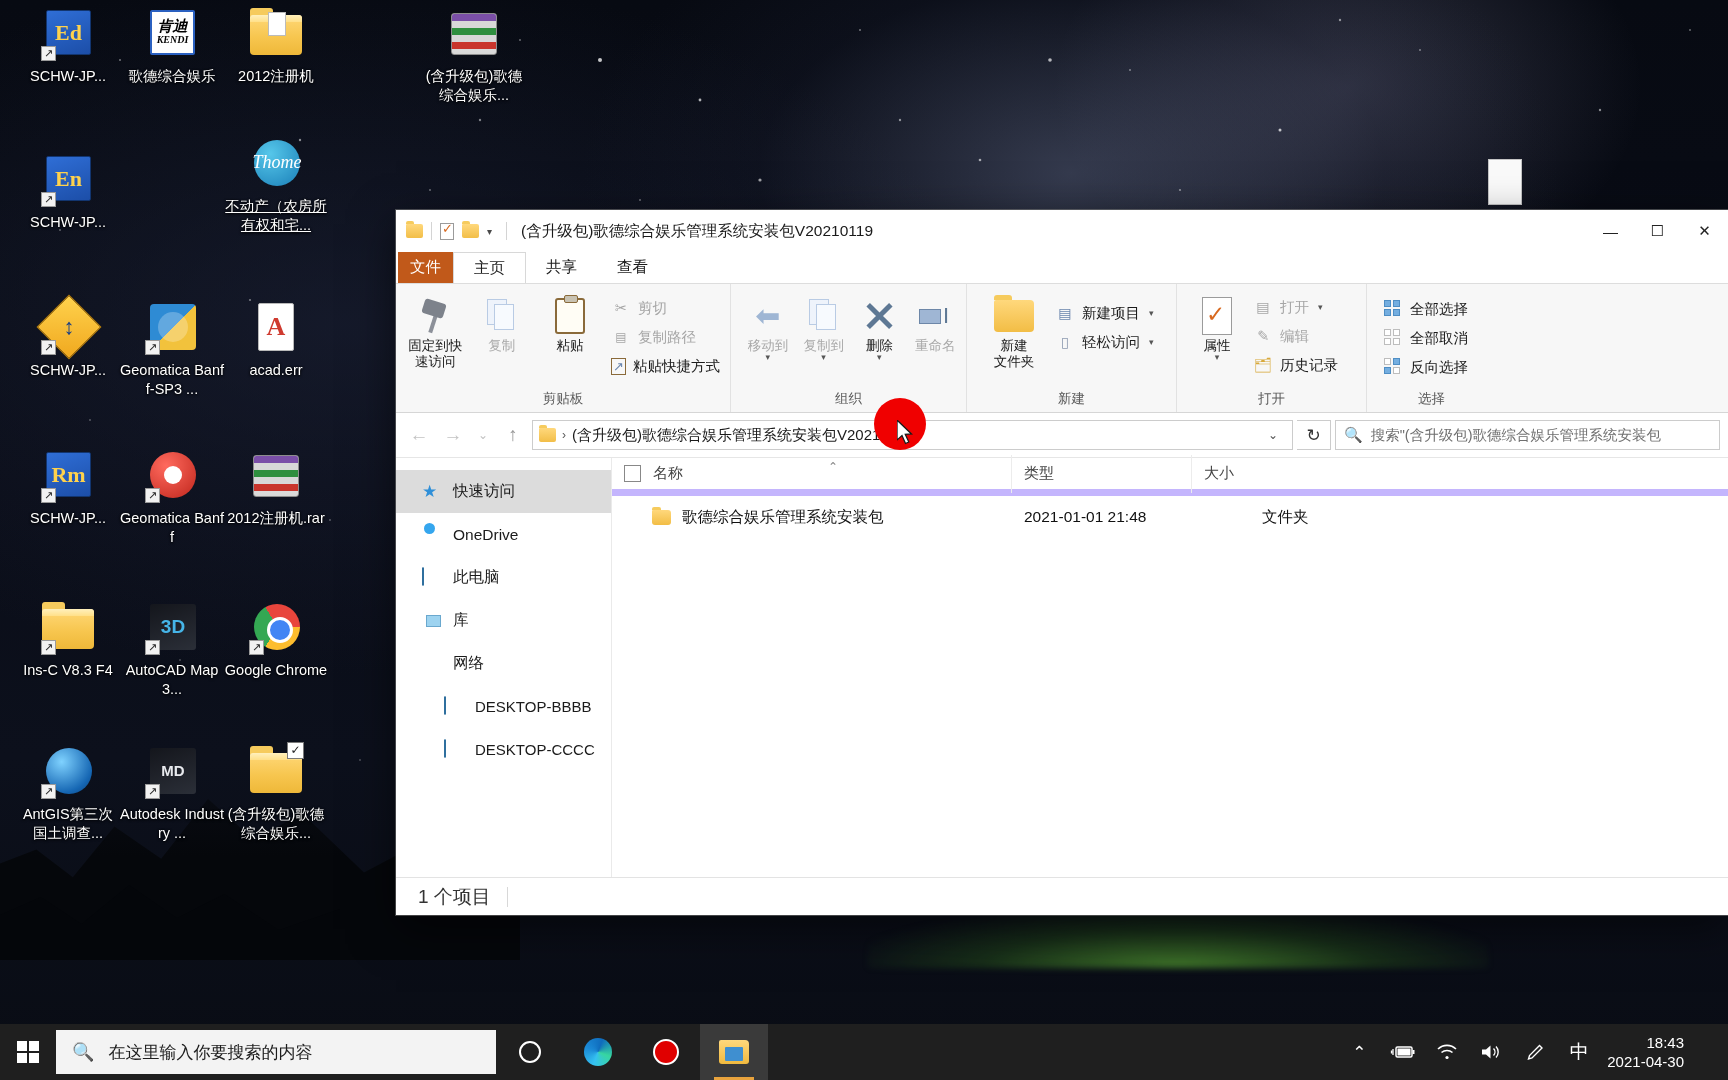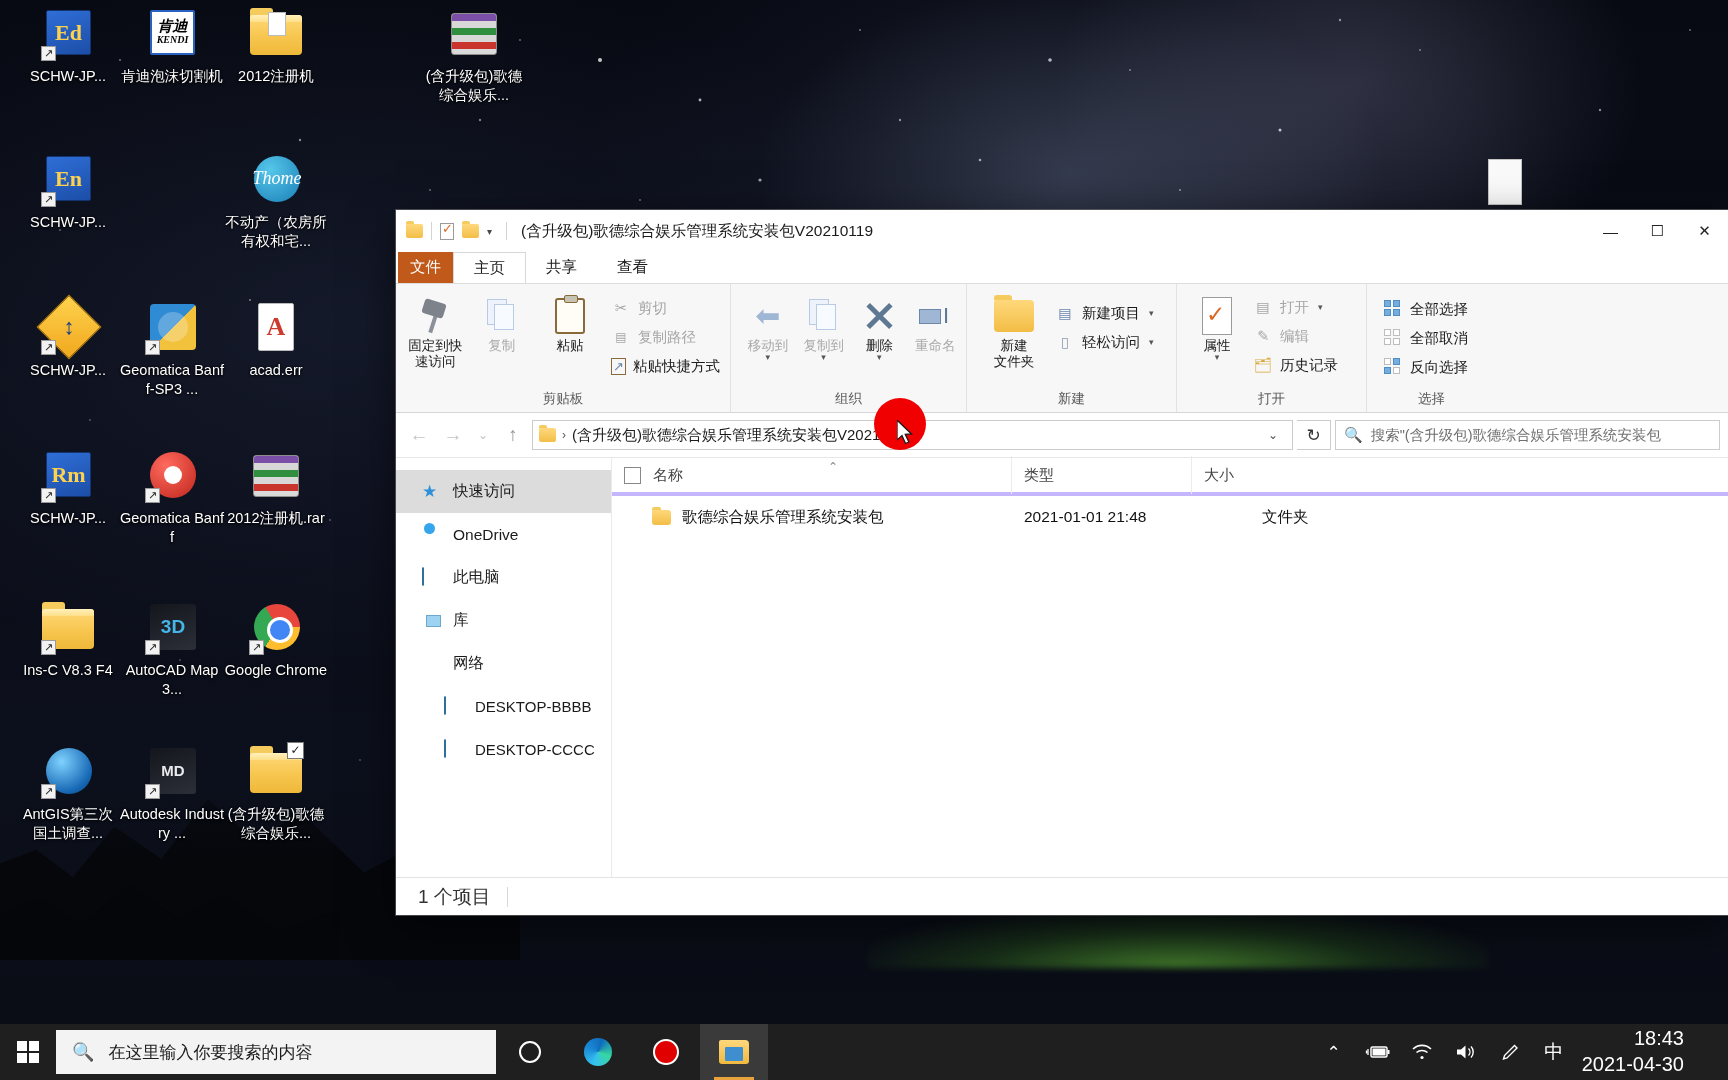--- a/index.html
+++ b/index.html
@@ -276,21 +276,21 @@
   .ni { width: 22px; height: 20px; position: relative; flex:none; }
   .ni-star { color:#2f8fd8; font-size:17px; line-height:20px; }
   .ni-cloud { width:21px;height:13px;background:#1b8fe0;border-radius:8px 8px 6px 6px; position:relative; top:3px;}
   .ni-cloud::before{content:"";position:absolute;left:2px;top:-5px;width:11px;height:11px;border-radius:50%;background:#35a6ee;}
   .ni-pc { width:21px;height:15px;background:linear-gradient(180deg,#8ec7f0,#3b8fd1);border:1px solid #2f6f9e;border-radius:2px;}
   .ni-lib { width:21px;height:15px;background:linear-gradient(180deg,#ffd87c,#f2bd45);border-radius:2px 3px 3px 3px; position:relative;}
   .ni-lib::after{content:"";position:absolute;left:4px;top:4px;width:13px;height:10px;background:#9dd3f0;border:1px solid #6aa8ce;}
   .ni-net { width:20px;height:18px;border-radius:50%;background:radial-gradient(circle at 35% 30%,#9fdcff,#2b7fc0);}
 
   #filepane { flex:1; background:#fff; display:flex; flex-direction:column; min-width:0; }
-  #colhdr { height: 38px; display:flex; align-items:center; border-bottom:4px solid #c4b5fd; color:#444; font-size:15px; position:relative; }
+  #colhdr { height: 38px; display:flex; align-items:center; border-bottom:7px solid #c4b5fd; color:#444; font-size:15px; position:relative; }
   #colhdr .col { height:38px; display:flex;align-items:center; border-right:1px solid #ececec; padding-left: 12px; }
   #colhdr .col.name { width: 400px; gap:12px; }
   #colhdr .col.date { width: 238px; }
   #colhdr .col.type { width: 180px; }
   #colhdr .col.size { width: 120px; border-right:none; }
   .hdr-check { width:17px;height:17px;border:1px solid #888;background:#fff; }
   .sortcaret { position:absolute; left:216px; top:2px; color:#8a8a8a; font-size:12px; }
   .frow { height: 42px; display:flex; align-items:center; font-size:15.5px; color:#111; }
   .frow .c { height:42px; display:flex; align-items:center; padding-left: 12px; }
   .frow .c.name { width: 400px; gap: 11px; padding-left: 40px; }
@@ -319,21 +319,21 @@
   #startbtn { width:56px; height:56px; display:flex;align-items:center;justify-content:center; }
   #searchbar {
     width:440px; height:44px; background:#f3f3f3; display:flex; align-items:center;
     gap:14px; padding-left:16px; color:#1c1c1c; font-size:17px;
   }
   .tbicon { width:68px; height:56px; display:flex; align-items:center; justify-content:center; position:relative; }
   .tbicon.active { background:#3a3a3a; }
   .tbicon.active::after{ content:""; position:absolute; left:14px; bottom:0; width:40px; height:3px; background:#e8a33d; }
   #tray { margin-left:auto; display:flex; align-items:center; gap:0; padding-right: 8px; color:#fff; }
   .trayi { width:44px; height:56px; display:flex;align-items:center;justify-content:center; font-size:17px; color:#fff; }
-  #clock { text-align:right; line-height:1.28; font-size:20px; color:#fff; padding:0 10px 0 6px; }
+  #clock { text-align:right; line-height:1.28; font-size:15px; color:#fff; padding:0 10px 0 6px; }
   #notifbtn { width: 26px; height:56px; }
 </style>
 </head>
 <body>
 
 <div id="desktop">
   <svg id="stars" viewBox="0 0 1728 1080" preserveAspectRatio="none">
     <g fill="#ffffff">
       <circle cx="120" cy="60" r="1" opacity=".5"></circle>
         <circle cx="300" cy="140" r="1.2" opacity=".6"></circle>
@@ -393,21 +393,21 @@
     </div>
     <span class="lbl">SCHW-JP...</span>
   </div>
   <div class="dicon" style="left:120px; top:6px;">
     <div class="glyph">
       <div class="ic-tile" style="background:#ffffff;border:2px solid #2a60c0;color:#000000;font-size:15px;flex-direction:column;line-height:1.05;font-style:italic;">
         <span style="font-weight:bold;">肯迪</span>
           <span style="font-size:10px;">KENDI</span>
       </div>
     </div>
-    <span class="lbl">肯迪泡沫切割机</span>
+    <span class="lbl">歌德综合娱乐</span>
   </div>
   <div class="dicon" style="left:224px; top:6px;">
     <div class="glyph">
       <div class="ic-folder"></div>
       <div style="position:absolute;left:20px;top:6px;width:18px;height:24px;background:#fff;border:1px solid #bbb;"></div>
     </div>
     <span class="lbl">2012注册机</span>
   </div>
   <div class="dicon" style="left:422px; top:6px;">
     <div class="glyph">
@@ -422,21 +422,21 @@
     <span class="lbl">(含升级包)歌德综合娱乐...</span>
   </div>
 
   <div class="dicon" style="left:16px; top:152px;">
     <div class="glyph">
       <div class="ic-tile">En</div>
         <div class="ic-shortcut">↗</div>
     </div>
     <span class="lbl">SCHW-JP...</span>
   </div>
-  <div class="dicon" style="left:224px; top:152px;">
+  <div class="dicon" style="left:224px; top:136px;text-decoration:underline;">
     <div class="glyph">
       <div class="ic-circle" style="background:radial-gradient(circle at 35% 30%,#56c7ea,#1a7fb8);font-family:'Liberation Serif',serif;font-style:italic;">Thome</div>
     </div>
     <span class="lbl">不动产（农房所有权和宅...</span>
   </div>
 
   <div class="dicon" style="left:16px; top:300px;">
     <div class="glyph">
       <div class="ic-diamond">
           <span>↕</span>

